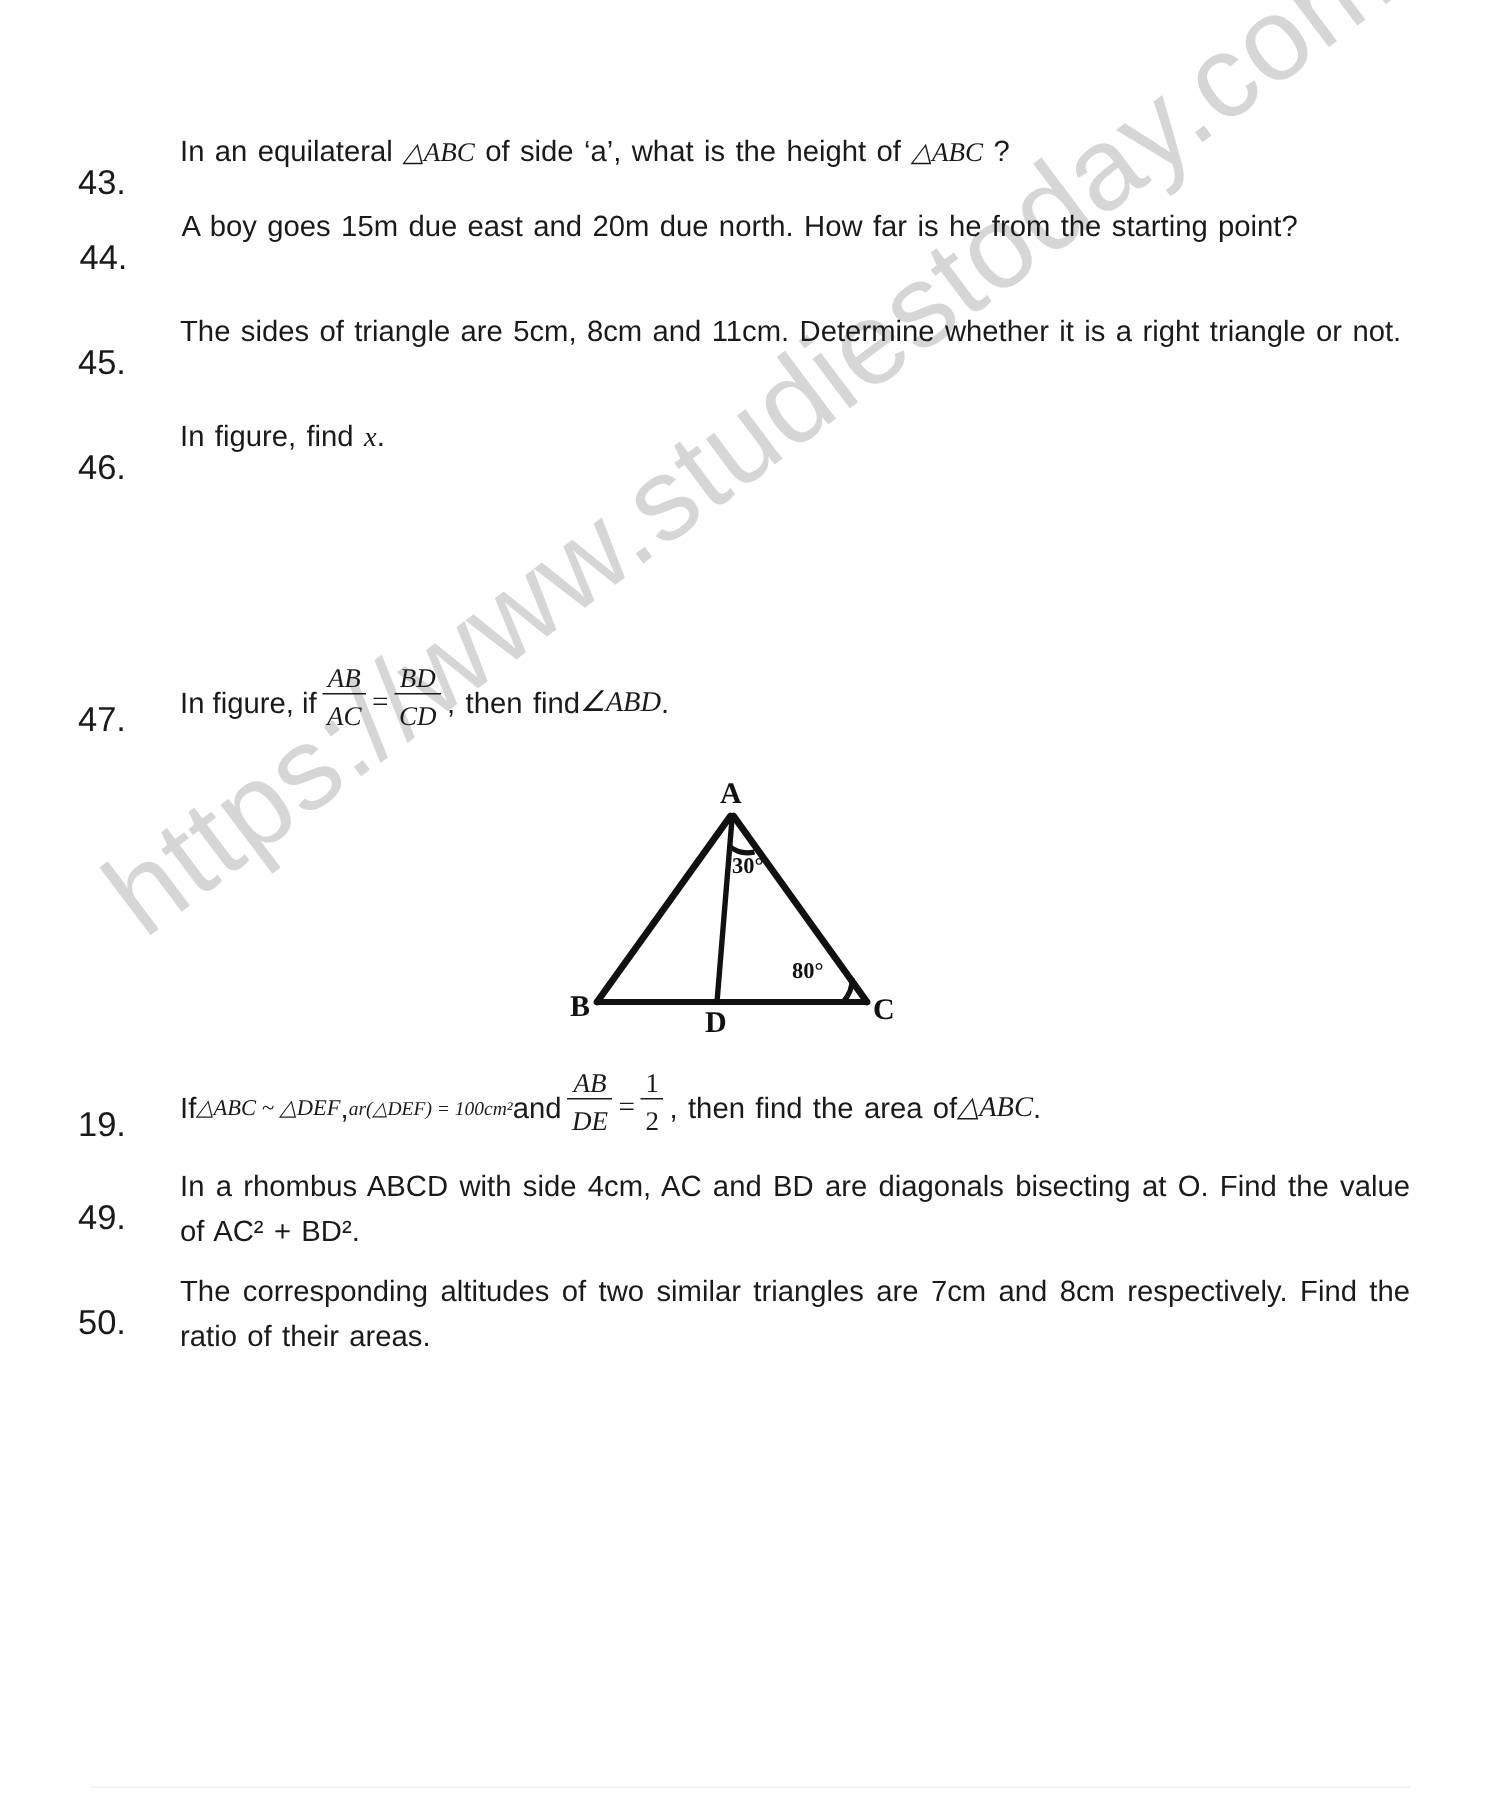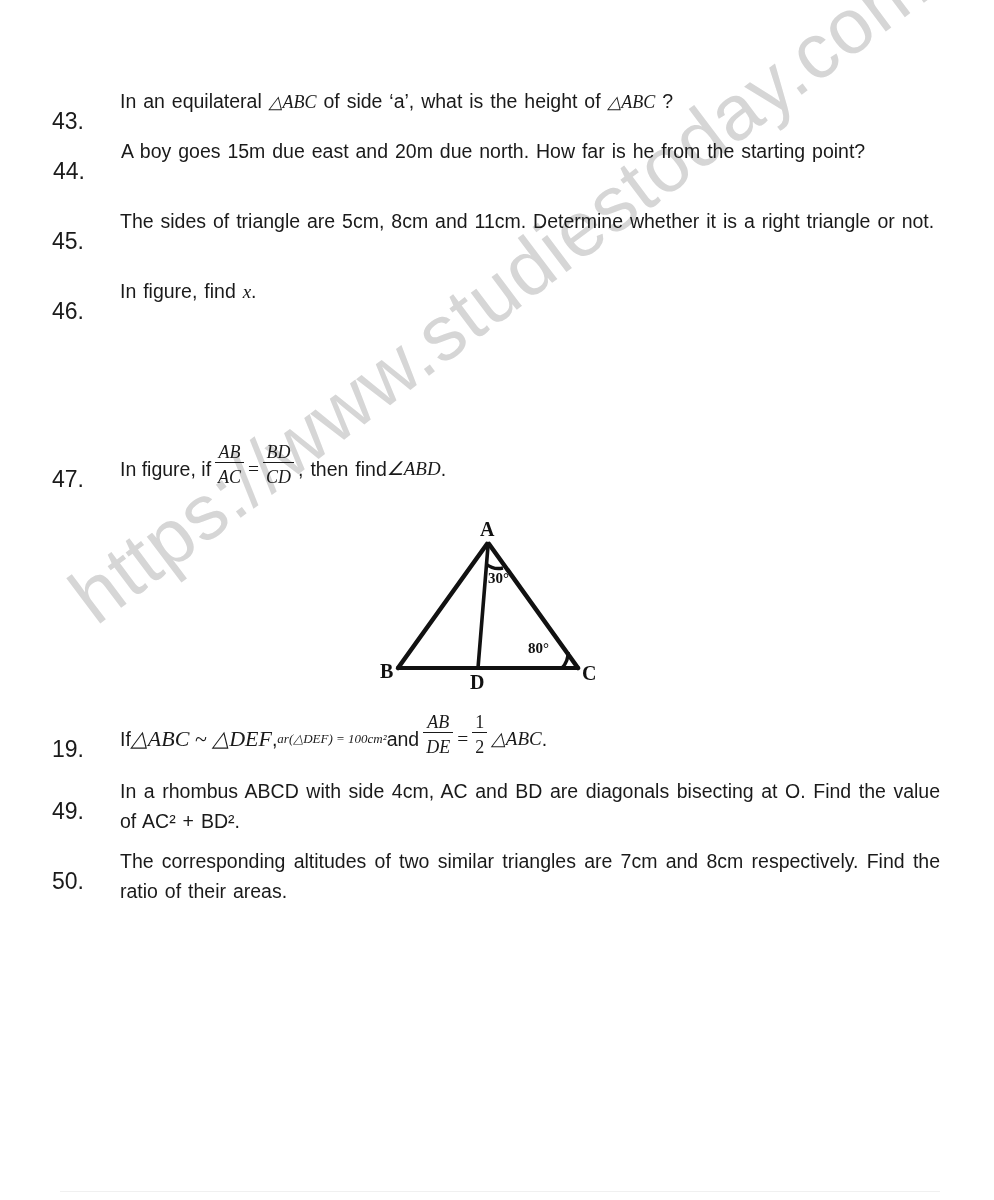--- a/index.html
+++ b/index.html
@@ -181,33 +181,34 @@
         <span style="word-spacing:1.5px;">, then find </span>
         <span class="mathit">∠ABD</span>
         <span>.</span>
       </div>
     </div>
 
     <div class="q" style="left:52px; top:714px; width:900px;">
       <div class="q-num">19.</div>
       <div class="q-body nospace" style="width:830px; display:flex; align-items:center;">
         <span>If </span>
-        <span class="mathit" style="font-size:22px;">△ABC ~ △DEF</span>
+        <span class="mathit" style="font-size:15px;">△ABC ~ △DEF</span>
         <span>, </span>
         <span class="mathit" style="font-size:13px;">ar(△DEF) = 100cm²</span>
         <span style="word-spacing:1.5px;"> and </span>
         <span class="frac">
           <span class="num">AB</span>
           <span class="den">DE</span>
         </span>
         <span class="sym">=</span>
         <span class="frac plain">
           <span class="num">1</span>
           <span class="den">2</span>
         </span>
+        <span style="word-spacing:1.5px;">, then find the area of </span>
         <span class="mathit" style="font-size:19px;">△ABC</span>
         <span>.</span>
       </div>
     </div>
 
     <div class="q" style="left:52px; top:776px; width:890px;">
       <div class="q-num">49.</div>
       <div class="q-body" style="width:820px;">In a rhombus ABCD with side 4cm, AC and BD are diagonals bisecting at O. Find the value of AC² + BD².</div>
     </div>
 

